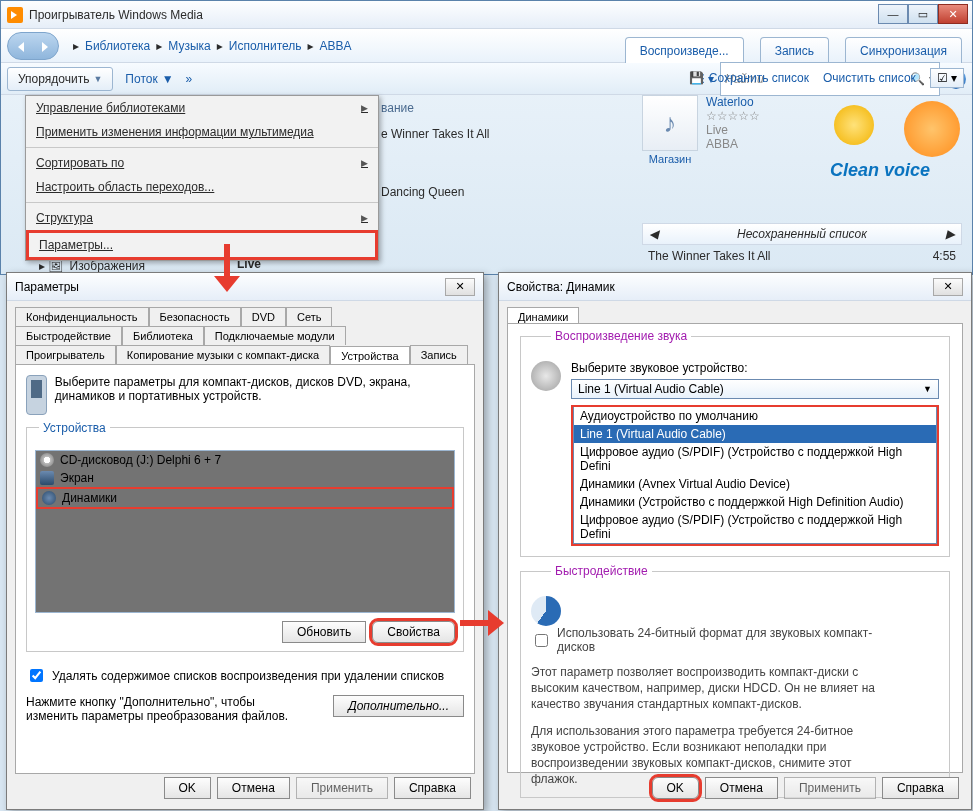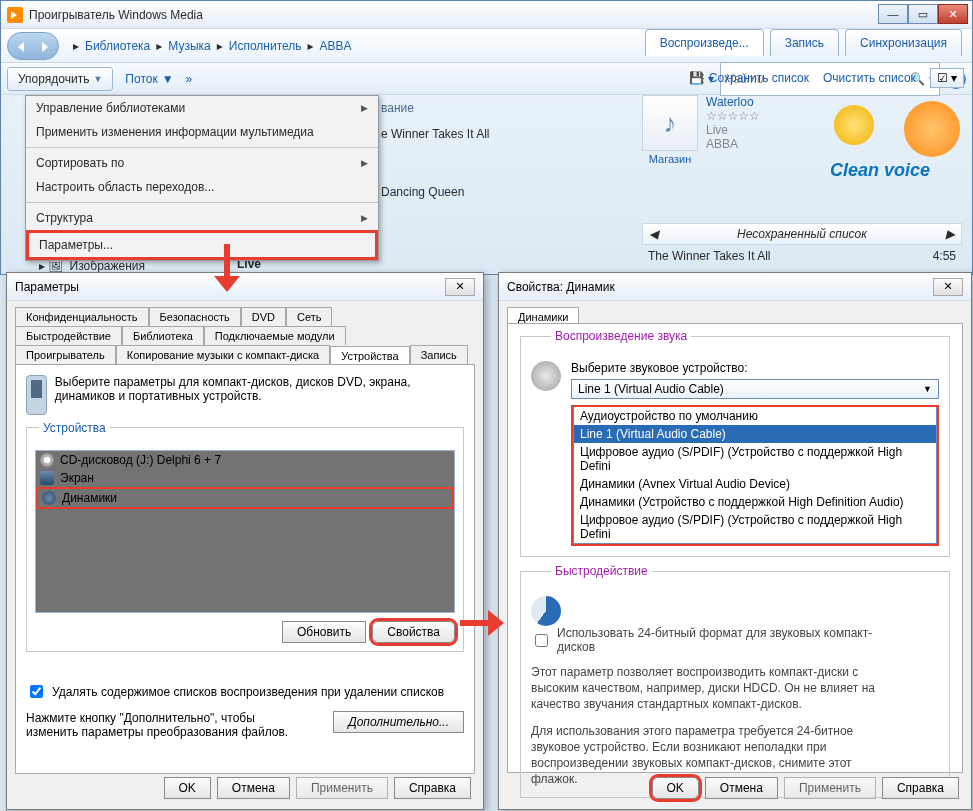--- a/index.html
+++ b/index.html
@@ -16,37 +16,37 @@
 .winbtn.cl { background:linear-gradient(#e98b7c,#c04030); color:#fff; border-color:#8f2c20; }
 
 .navrow { height:34px; background:linear-gradient(#fff,#e9f2fb); display:flex; align-items:center; padding:0 6px; border-bottom:1px solid #cfd9e6; }
 .backfwd { width:52px; height:28px; border-radius:14px; background:linear-gradient(#bcd6ef,#8fb6dc); border:1px solid #7ea5cc; margin-right:8px; position:relative; }
 .backfwd::before, .backfwd::after { content:""; position:absolute; top:9px; width:0; height:0; border-top:5px solid transparent; border-bottom:5px solid transparent; }
 .backfwd::before { left:10px; border-right:6px solid #fff; }
 .backfwd::after  { right:10px; border-left:6px solid #fff; }
 .bcsep { margin:0 6px; color:#2b2b2b; }
 .bcitem { color:#1a5daa; cursor:default; }
 
-.tabsright { position:absolute; right:10px; top:28px; display:flex; gap:6px; }
+.tabsright { position:absolute; right:10px; top:36px; display:flex; gap:16px; }
 .rtab { padding:6px 14px; border:1px solid #9cb6d1; border-bottom:none; background:linear-gradient(#fff,#e9f2fb); border-radius:4px 4px 0 0; color:#1a5daa; }
 .rtab.active { background:#fff; font-weight:normal; }
 
 .toolbar { height:32px; background:linear-gradient(#f7fbff,#e1edf7); border-bottom:1px solid #cfd9e6; display:flex; align-items:center; padding:0 6px; position:relative; }
 .toolbtn { padding:4px 10px; border:1px solid #9cb6d1; background:linear-gradient(#fff,#e4eef8); border-radius:3px; color:#2b2b2b; display:inline-flex; align-items:center; gap:4px; }
 .toolbtn .chev { font-size:9px; color:#5a7aa0; }
 .tool-link { color:#1a5daa; margin-left:12px; display:inline-flex; align-items:center; gap:4px; }
 .tool-icons { margin-left:auto; display:flex; align-items:center; gap:6px; }
 .searchbox2 { width:220px; height:22px; border:1px solid #9cb6d1; background:#fff; display:flex; align-items:center; padding:16px 4px; color:#888; font-style:italic; position:relative; }
 .helpbtn { width:20px; height:20px; border-radius:50%; background:linear-gradient(#6db0f0,#2a6bb5); color:#fff; font-weight:bold; display:inline-flex; align-items:center; justify-content:center; font-style:normal; }
 
 .right-toolbar { position:absolute; right:8px; top:62px; height:30px; display:flex; align-items:center; gap:14px; }
 .rtlink { color:#1a5daa; display:inline-flex; align-items:center; gap:4px; }
 
 .dropdown-menu { position:absolute; left:24px; top:94px; width:354px; background:#f2f2f2; border:1px solid #9a9a9a; box-shadow:2px 2px 5px rgba(0,0,0,.3); z-index:5; }
-.menuitem { padding:5px 10px; color:#2b2b2b; display:flex; justify-content:space-between; align-items:center; }
+.menuitem { padding:5px 10px; color:#2b2b2b; display:flex; justify-content:space-between; align-items:center;text-decoration:underline; }
 .menusep { height:1px; background:#c8c8c8; margin:3px 0; }
 .menuitem .sub { font-size:9px; color:#555; }
 .hl-params { border:3px solid #e73c2f; }
 
 .tracks { position:absolute; left:380px; top:100px; color:#2b2b2b; }
 .tracks .colhead { color:#4a6a8f; padding-bottom:6px; }
 
 .playlist-side { position:absolute; right:10px; top:94px; width:320px; }
 .album-row { display:flex; gap:8px; }
 .album-art { width:56px; height:56px; background:linear-gradient(#fff,#e8eef5); border:1px solid #c8d4e0; display:flex; align-items:center; justify-content:center; color:#6b8ab0; font-size:26px; }
@@ -83,21 +83,21 @@
 .devitem { padding:2px 4px; display:flex; align-items:center; gap:6px; }
 .devicon { width:14px; height:14px; display:inline-block; }
 .devicon.cd { background:radial-gradient(#fff 30%,#c0c0c0 32%,#888 80%); border-radius:50%; }
 .devicon.scr { background:linear-gradient(#6b8ab0,#2a4a6a); border-radius:2px; }
 .devicon.spk { background:radial-gradient(#6b8ab0,#2a4a6a); border-radius:50%; }
 .hl-spk { border:2px solid #e73c2f; }
 .devbtns { display:flex; justify-content:flex-end; gap:6px; margin-top:8px; }
 .wbtn { padding:3px 14px; border:1px solid #8a8a8a; background:linear-gradient(#fdfdfd,#e5e5e5); }
 .hl-btn { outline:3px solid #e73c2f;border-radius:6px; }
 
-.params-opts { margin-top:30px; }
+.params-opts { margin-top:14px; }
 .chkline { display:flex; align-items:center; gap:6px; margin-bottom:10px; }
 .bottom-hint { display:flex; gap:10px; align-items:flex-start; }
 
 .dlg-footer { position:absolute; bottom:10px; left:0; right:0; display:flex; justify-content:flex-end; gap:6px; padding:0 12px; }
 
 
 .red-arrow-down { position:absolute; left:214px; top:244px; width:26px; height:48px; z-index:6; }
 .red-arrow-down .shaft { position:absolute; left:10px; top:0; width:6px; height:34px; background:#e73c2f; }
 .red-arrow-down .head { position:absolute; left:0; top:32px; width:0; height:0; border-left:13px solid transparent; border-right:13px solid transparent; border-top:16px solid #e73c2f; }
 .red-arrow-right { position:absolute; left:460px; top:610px; width:46px; height:26px; z-index:6; }

